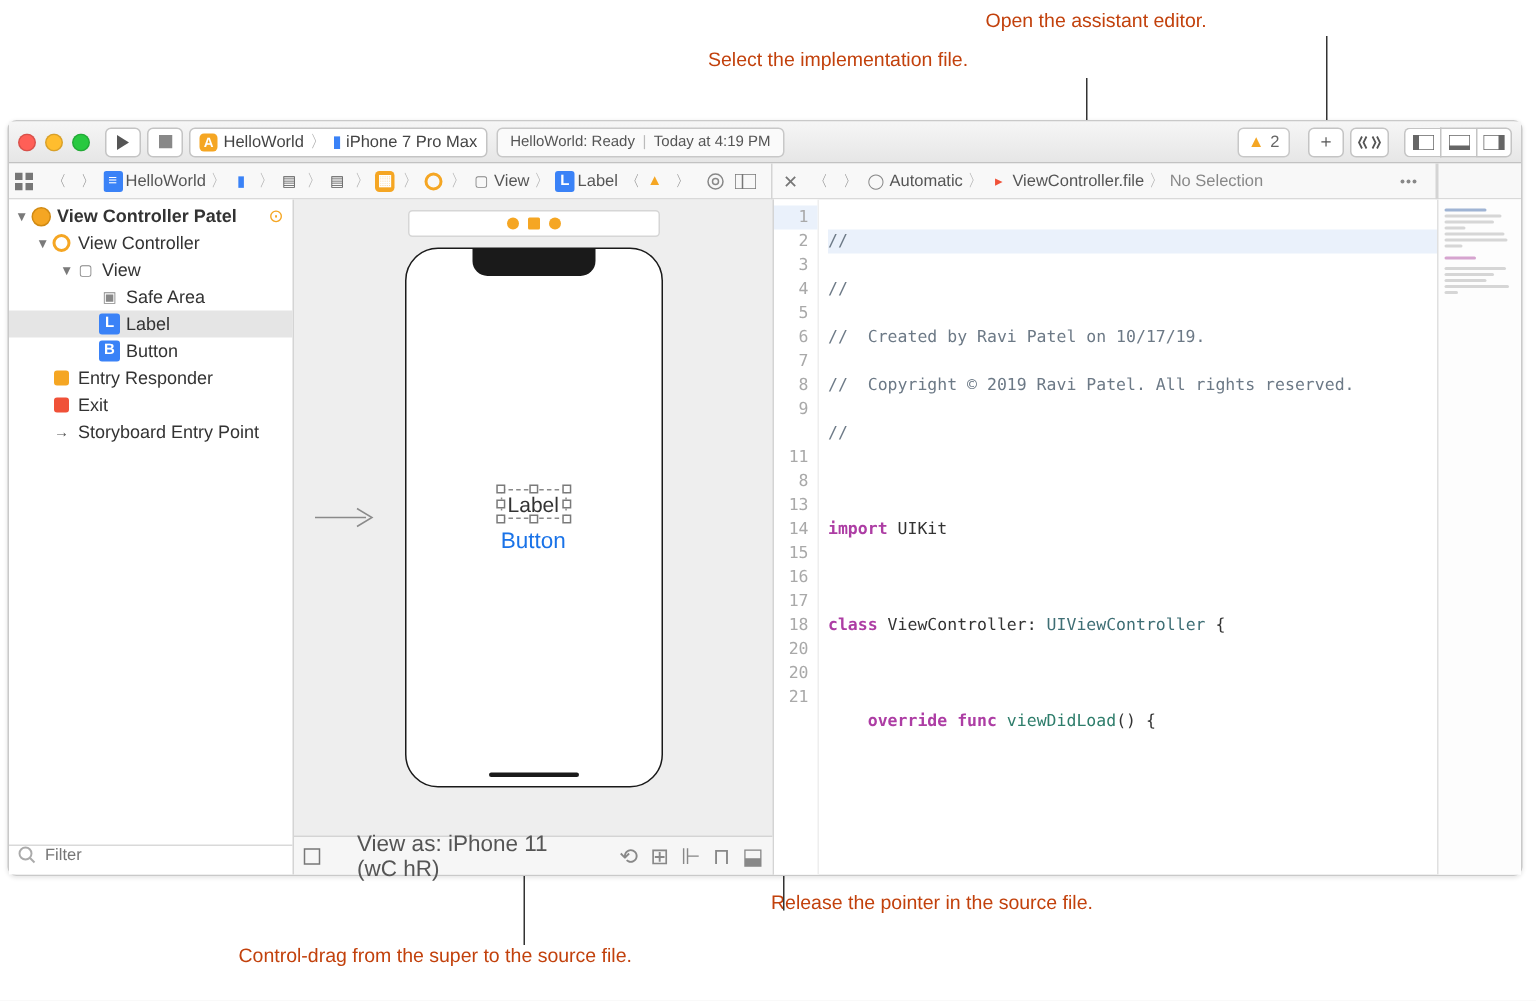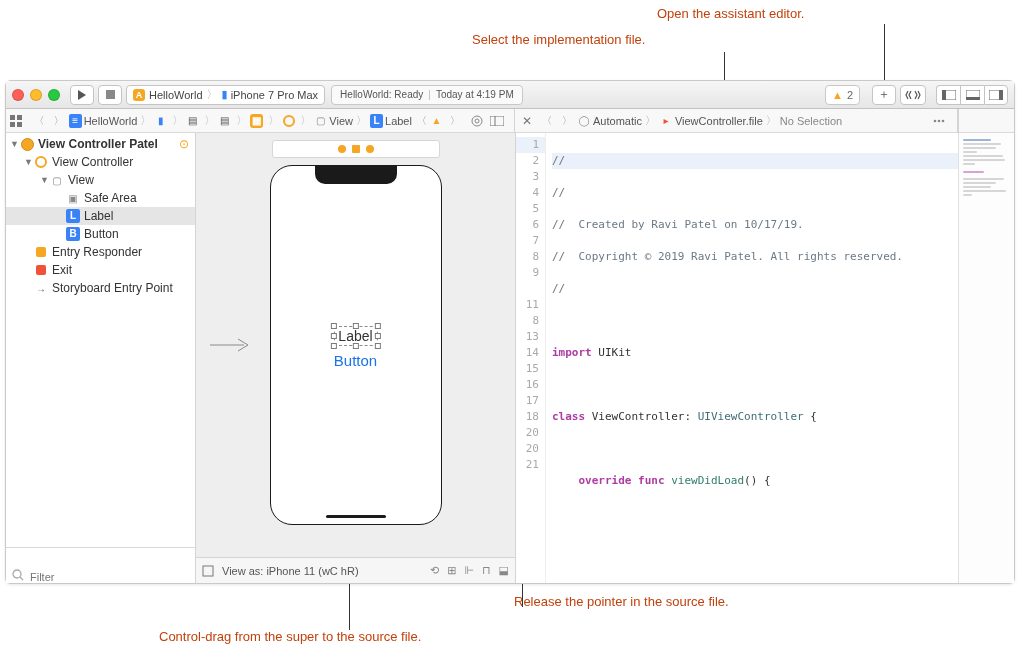--- a/index.html
+++ b/index.html
@@ -99,21 +99,21 @@
   .outline {
     width:190px;background:#fff;border-right:1px solid #d4d4d4;
     display:flex;flex-direction:column;font-size:12px;
   }
   .outline-list{flex:1;padding-top:2px;}
   .outline-row{display:flex;align-items:center;height:18px;padding-left:4px;cursor:default;}
   .outline-row .tw{width:10px;color:#7a7a7a;font-size:9px;}
   .outline-row .ic{width:14px;height:14px;margin-right:4px;display:flex;align-items:center;justify-content:center;font-size:10px;}
   .outline-row.selected{background:#e5e5e5;}
   .outline-row .coin{width:13px;height:13px;border-radius:50%;background:#f5a623;border:1px solid #d18a12;}
-  .outline-filter{height:36px;border-top:1px solid #d9d9d9;display:flex;align-items:flex-end;padding:0 6px;color:#999;}
+  .outline-filter{height:20px;border-top:1px solid #d9d9d9;display:flex;align-items:flex-start;padding:0 6px;color:#999;}
   .outline-filter input{border:none;outline:none;font-size:11px;flex:1;color:#666;background:transparent;}
   .filter-ico{width:14px;height:14px;margin-right:4px;}
 
   .canvas-col{
     width:320px;background:#eeeeee;border-right:1px solid #d4d4d4;
     display:flex;flex-direction:column;
   }
   .canvas-area{flex:1;position:relative;display:flex;align-items:center;justify-content:center;}
   .phone{
     width:172px;height:360px;background:#fff;border:1.5px solid #1a1a1a;border-radius:22px;
@@ -140,21 +140,21 @@
     border:1px dashed #8a8a8a;padding:1px 4px;font-size:14px;color:#333;position:relative;
   }
   .handle{position:absolute;width:6px;height:6px;background:#fff;border:1px solid #7a7a7a;}
   .h-tl{top:-4px;left:-4px;} .h-tr{top:-4px;right:-4px;}
   .h-bl{bottom:-4px;left:-4px;} .h-br{bottom:-4px;right:-4px;}
   .h-t{top:-4px;left:50%;margin-left:-3px;} .h-b{bottom:-4px;left:50%;margin-left:-3px;}
   .h-l{left:-4px;top:50%;margin-top:-3px;} .h-r{right:-4px;top:50%;margin-top:-3px;}
   .btn-lbl{margin-top:6px;font-size:15px;color:#1a73e8;}
   .canvas-bottom{
     height:26px;border-top:1px solid #d4d4d4;background:#f6f6f6;
-    display:flex;align-items:center;padding:0 6px;font-size:11px;color:#555;gap:8px;
+    display:flex;align-items:center;padding:0 6px;font-size:15px;color:#555;gap:24px;
   }
   .canvas-bottom .seg{display:flex;gap:8px;margin-left:auto;color:#888;}
 
   
   .editor-col{flex:1;display:flex;background:#fff;min-width:0;}
   .gutter{
     width:30px;background:#fff;text-align:right;
     font-family:"SF Mono",Menlo,monospace;font-size:11px;color:#a9a9a9;
     padding-top:4px;line-height:16px;border-right:1px solid #eee;
   }

